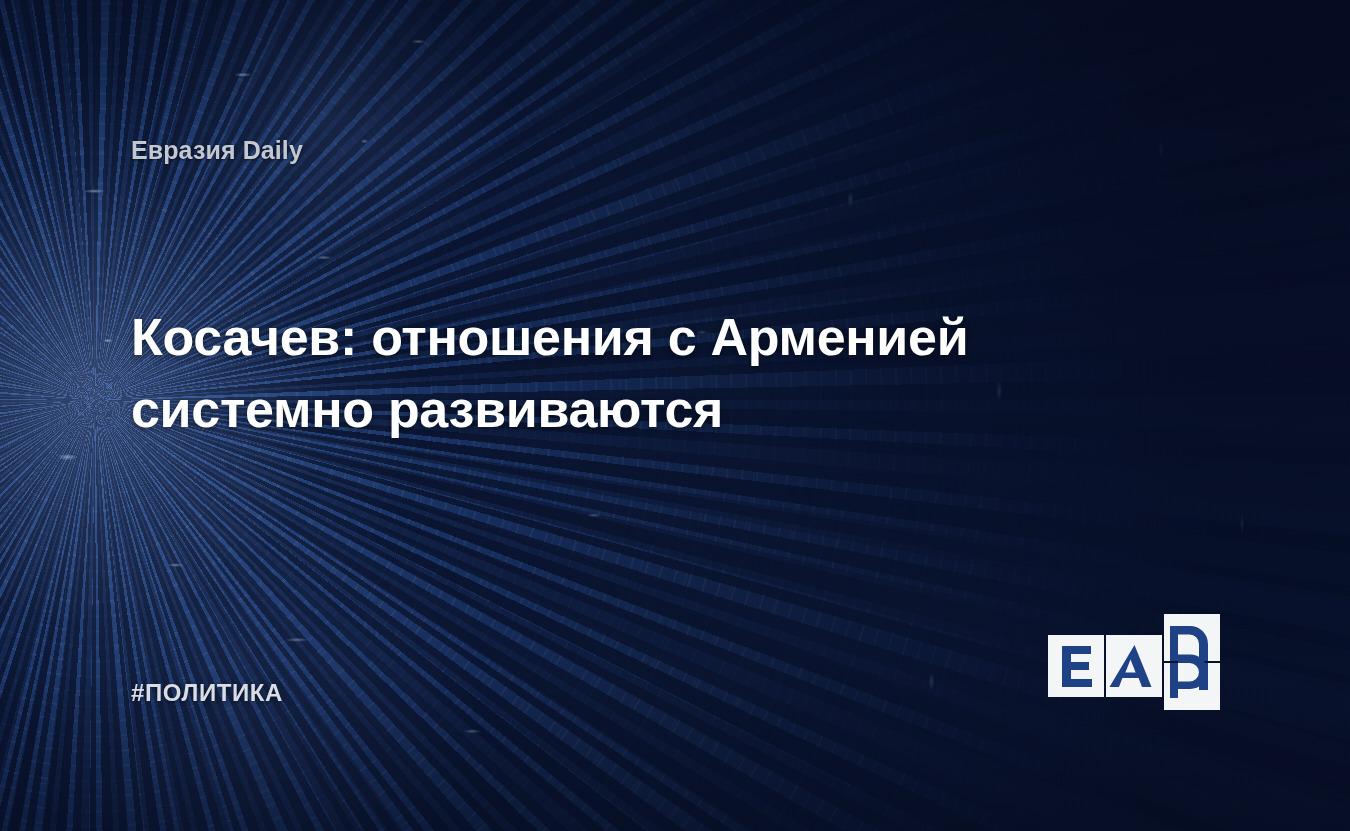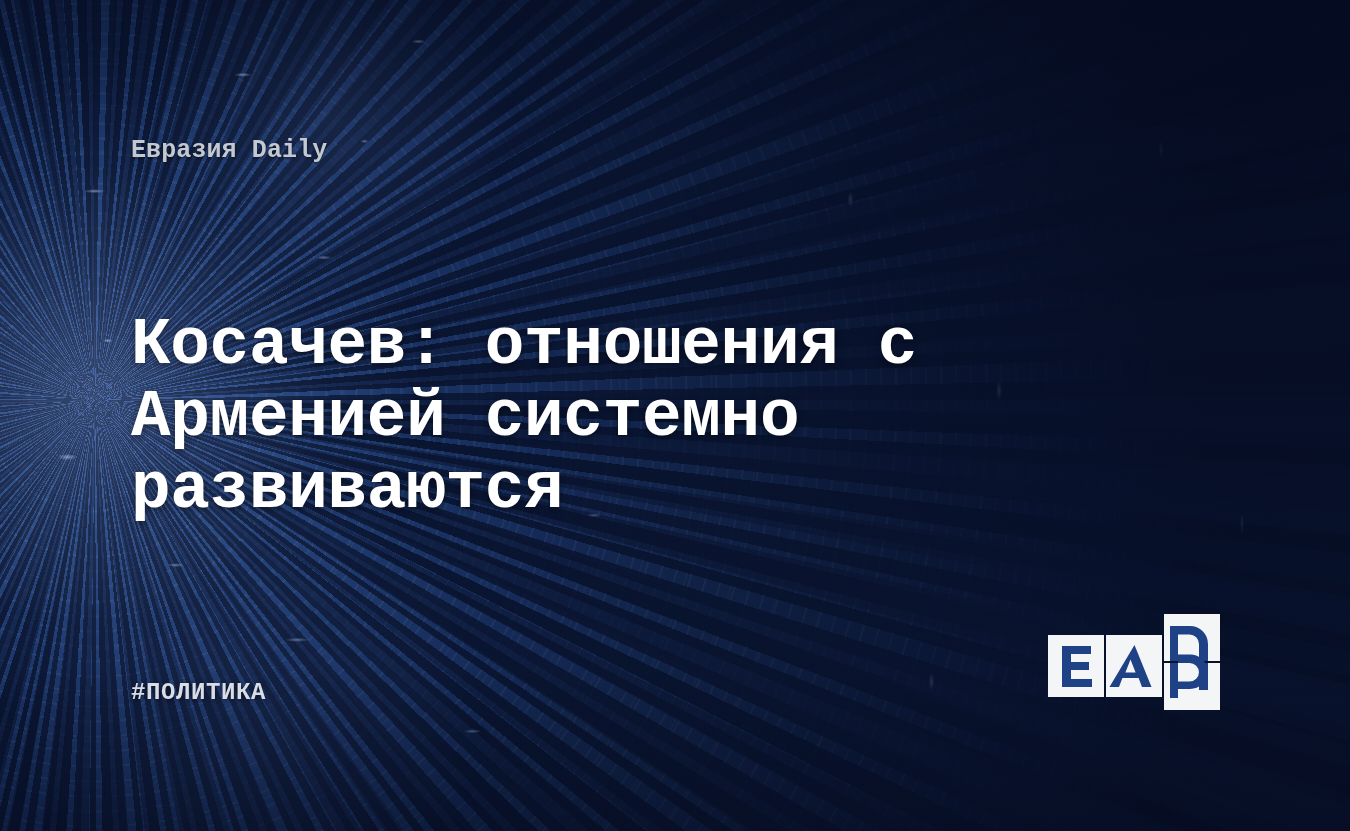--- a/index.html
+++ b/index.html
@@ -5,21 +5,21 @@
   html, body {
     margin: 0;
     padding: 0;
     background: #000;
   }
   #card {
     position: relative;
     width: 1350px;
     height: 831px;
     overflow: hidden;
-    font-family: Liberation Mono, monospace;
+    font-family: Liberation Sans, sans-serif;
     background: #0a1a42;
   }
 
   
   .bg-layer {
     position: absolute;
     inset: 0;
     pointer-events: none;
   }
 
@@ -153,21 +153,21 @@
     color: #c3c8d1;
     text-shadow: 0 1px 3px rgba(0,0,0,0.55);
     white-space: nowrap;
   }
 
   .headline {
     position: absolute;
     left: 131px;
     top: 266px;
     width: 920px;
-    font-size: 66px;
+    font-size: 52px;
     line-height: 72px;
     font-weight: bold;
     color: #ffffff;
     letter-spacing: -0.3px;
     text-shadow: 0 2px 7px rgba(0,0,0,0.45);
     font-stretch: condensed;
   }
 
   .tag {
     position: absolute;

